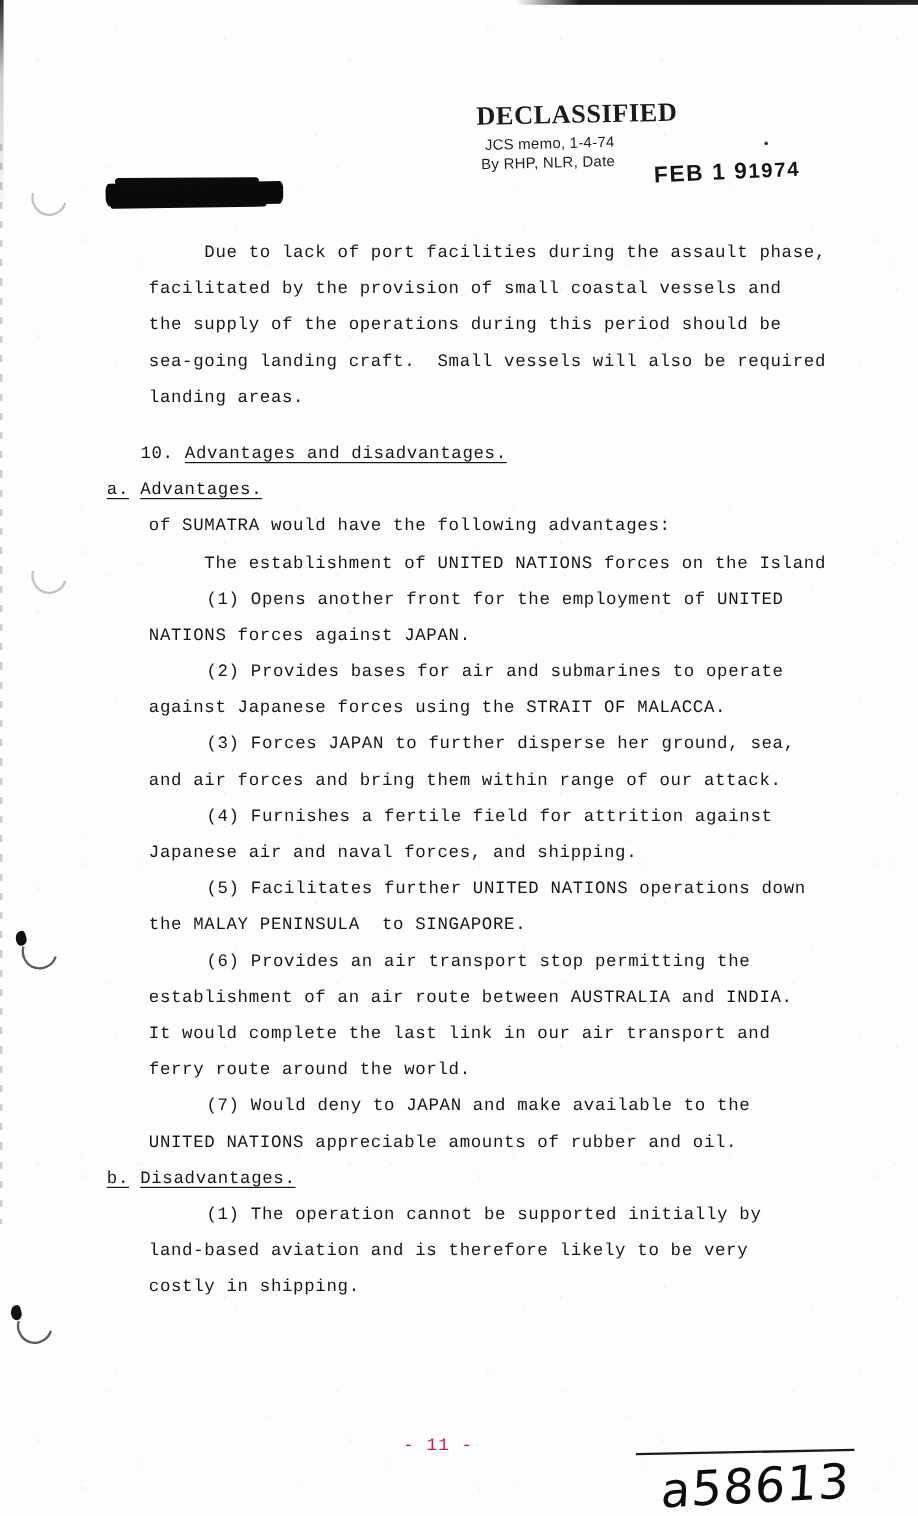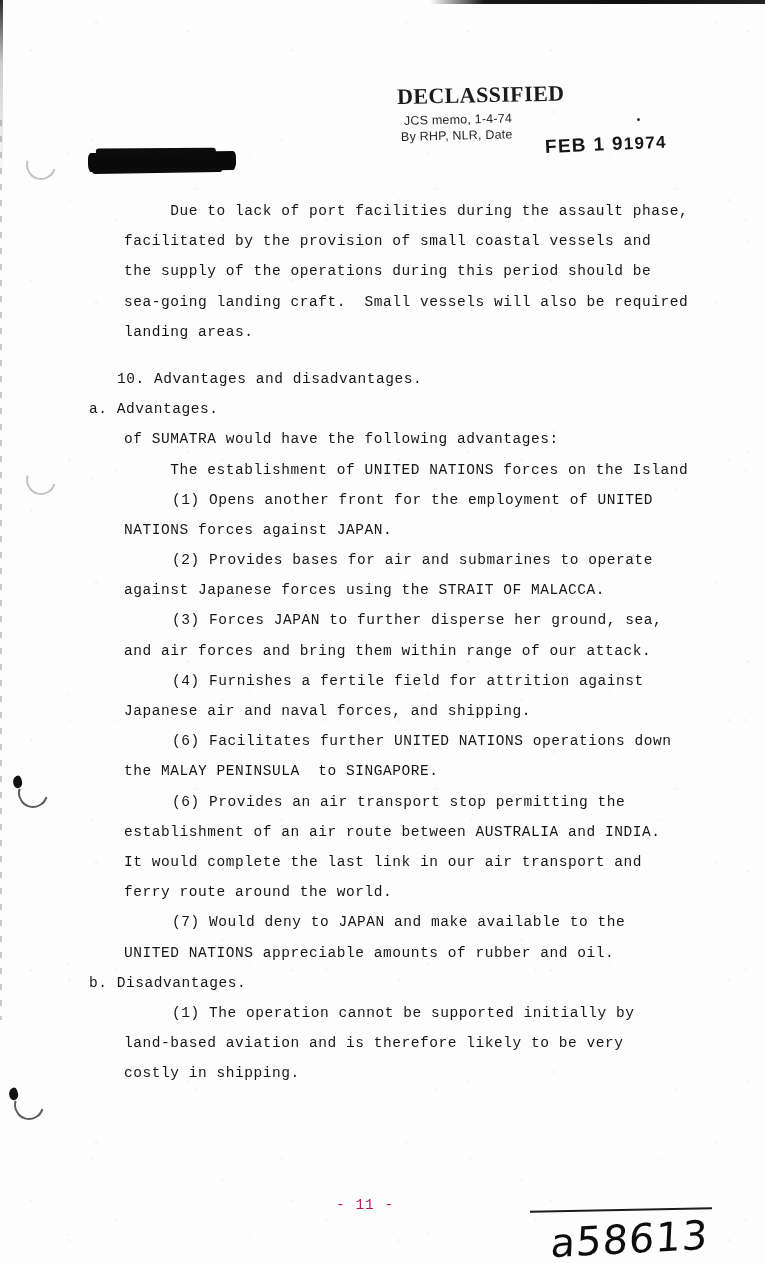--- a/index.html
+++ b/index.html
@@ -191,21 +191,21 @@
     color: #161616;
     letter-spacing: .55px;
     white-space: pre;
     height: 30.2px;
   }
   .lvl-margin   { padding-left: 124px; }
   .lvl-section  { padding-left: 117px; }
   .lvl-sub      { padding-left: 89px; }
   .lvl-item     { padding-left: 172px; }
 
-  .u { text-underline-offset: 3px; }
+  .u { text-decoration: underline; text-underline-offset: 3px; }
   .gap-md { height: 17px; }
 
   
   .page-number {
     position: absolute;
     left: 336px;
     top: 1197px;
     font-size: 14.5px;
     letter-spacing: 1px;
     color: #be185d;
@@ -302,21 +302,21 @@
     </div>
     <div>
       <div class="line lvl-item">(3) Forces JAPAN to further disperse her ground, sea,</div>
       <div class="line lvl-margin">and air forces and bring them within range of our attack.</div>
     </div>
     <div>
       <div class="line lvl-item">(4) Furnishes a fertile field for attrition against</div>
       <div class="line lvl-margin">Japanese air and naval forces, and shipping.</div>
     </div>
     <div>
-      <div class="line lvl-item">(6) Facilitates further UNITED NATIONS operations down</div>
+      <div class="line lvl-item">(5) Facilitates further UNITED NATIONS operations down</div>
       <div class="line lvl-margin">the MALAY PENINSULA  to SINGAPORE.</div>
     </div>
     <div>
       <div class="line lvl-item">(6) Provides an air transport stop permitting the</div>
       <div class="line lvl-margin">establishment of an air route between AUSTRALIA and INDIA.</div>
       <div class="line lvl-margin">It would complete the last link in our air transport and</div>
       <div class="line lvl-margin">ferry route around the world.</div>
     </div>
     <div>
       <div class="line lvl-item">(7) Would deny to JAPAN and make available to the</div>

